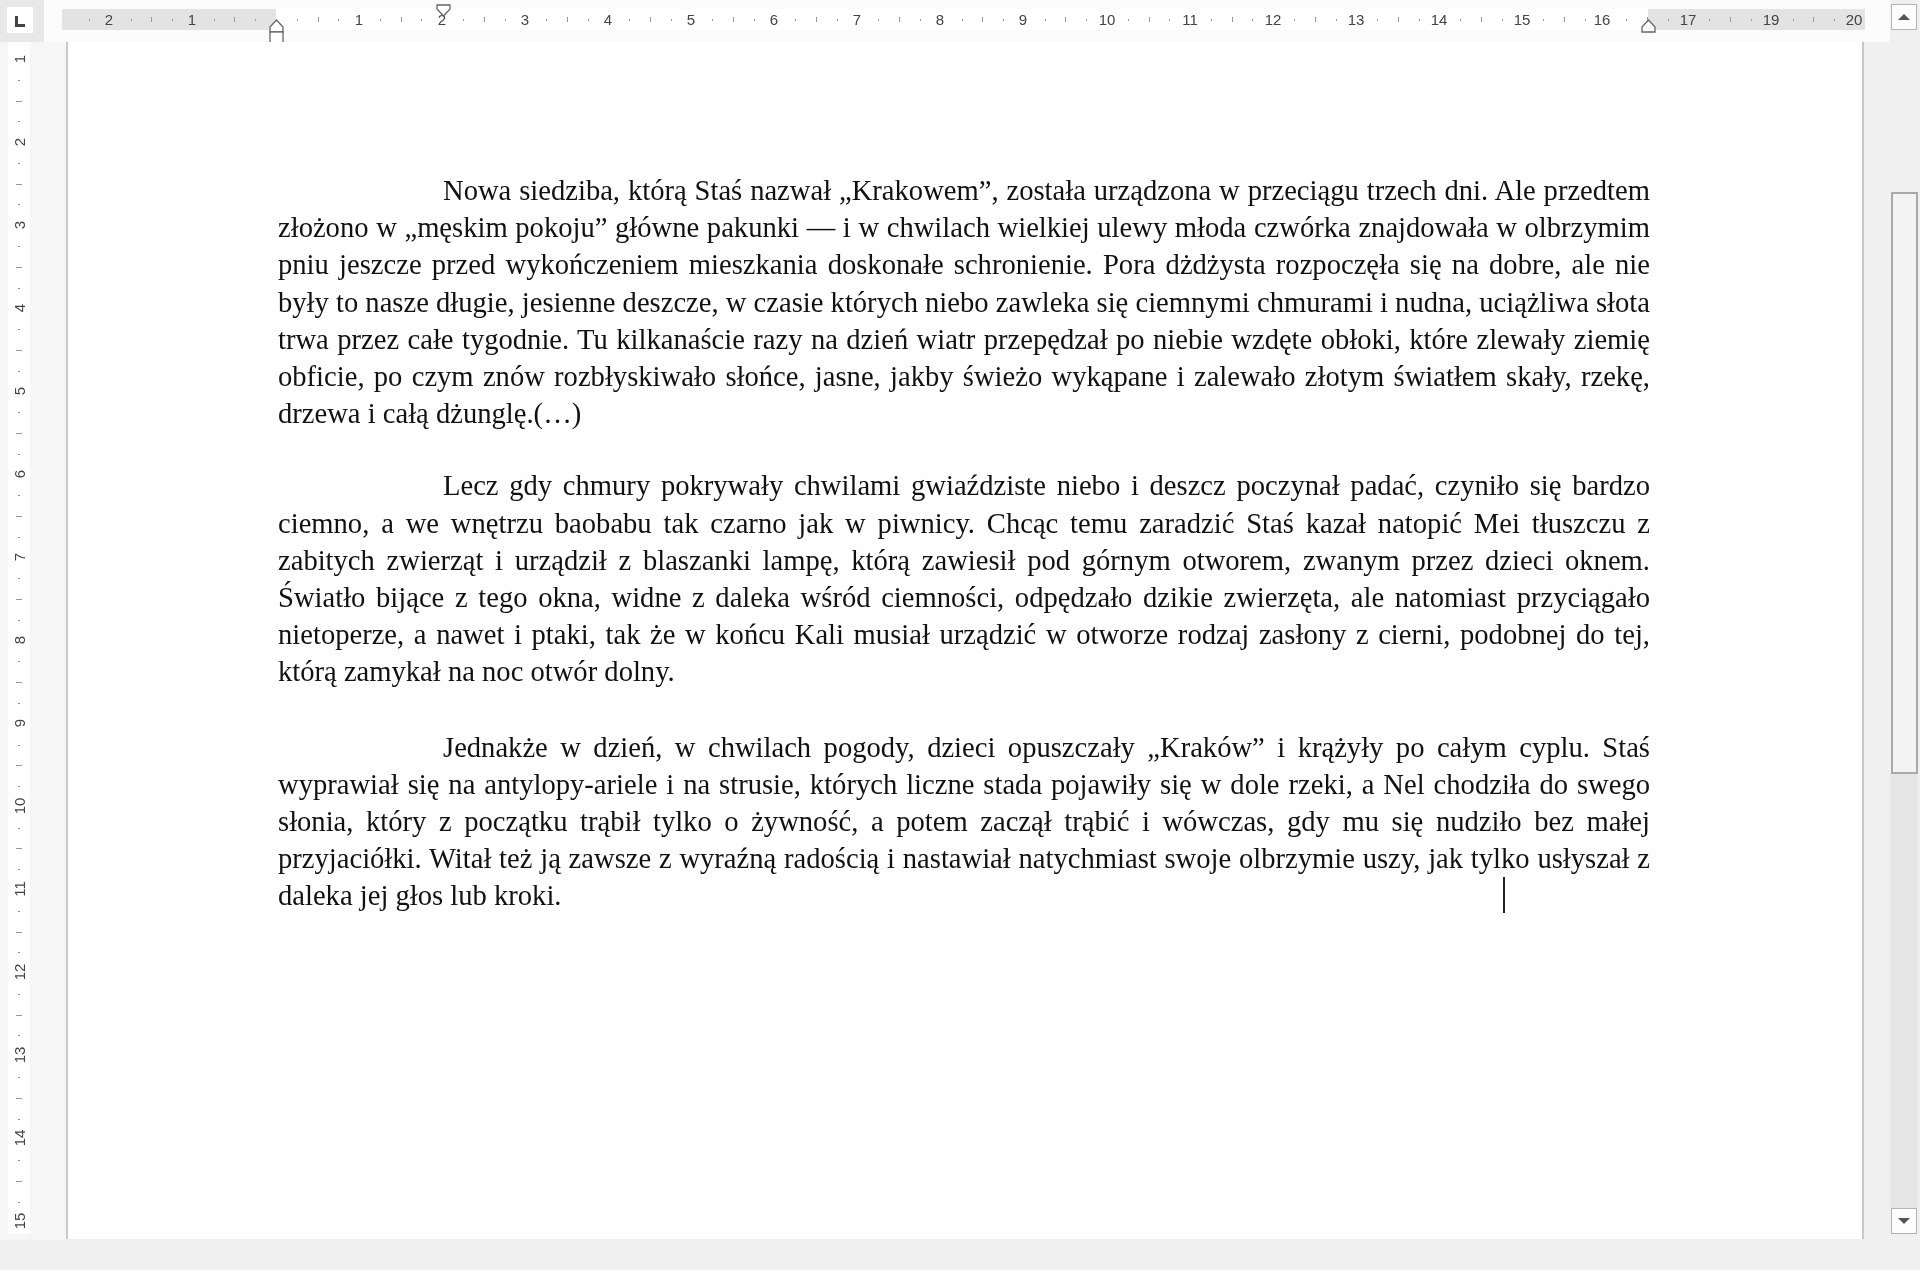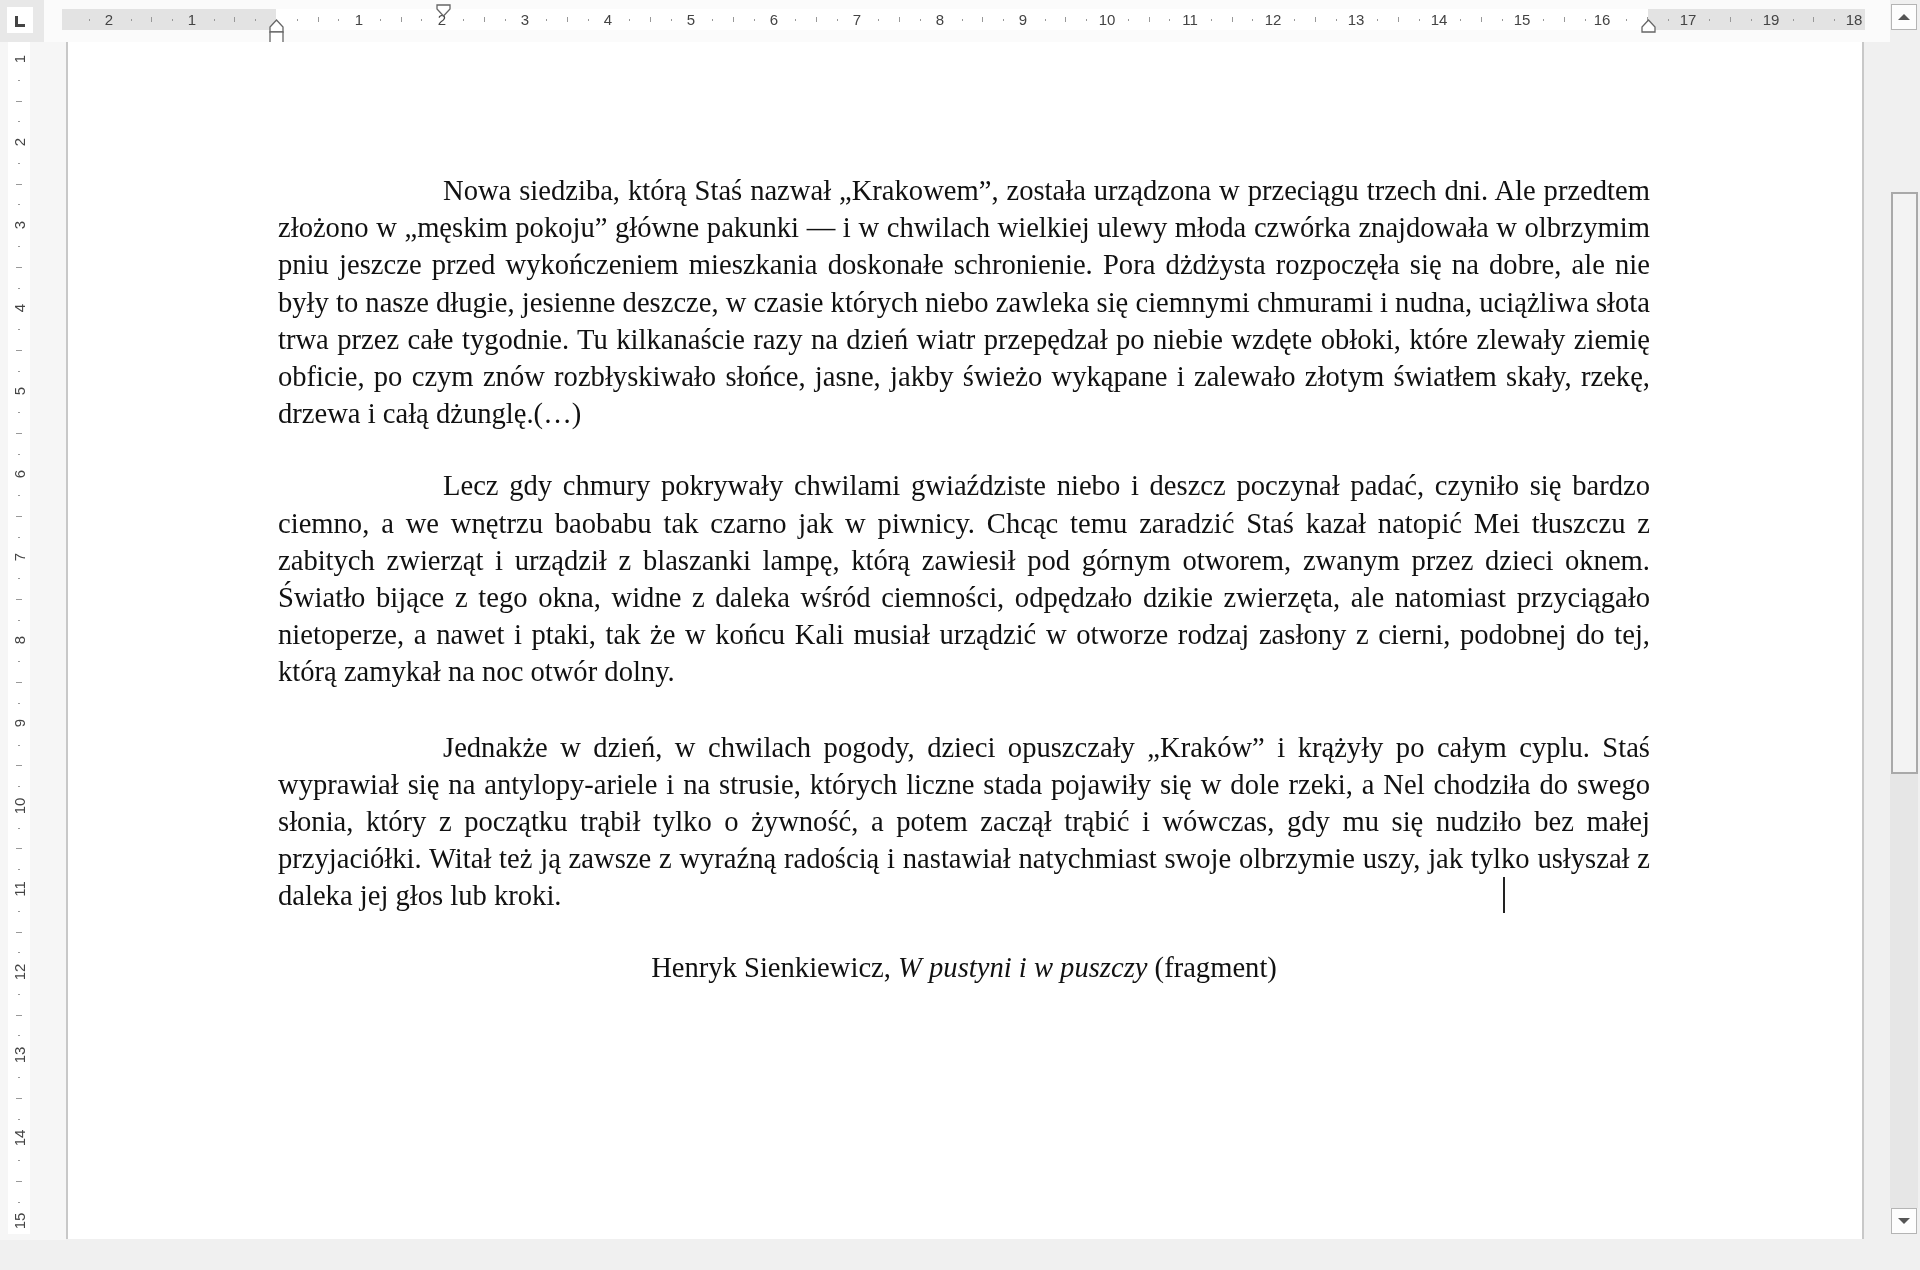--- a/index.html
+++ b/index.html
@@ -64,21 +64,21 @@
   <span class="hr-num" style="left:961px;">9</span>
   <span class="hr-num" style="left:1045px;">10</span>
   <span class="hr-num" style="left:1128px;">11</span>
   <span class="hr-num" style="left:1211px;">12</span>
   <span class="hr-num" style="left:1294px;">13</span>
   <span class="hr-num" style="left:1377px;">14</span>
   <span class="hr-num" style="left:1460px;">15</span>
   <span class="hr-num" style="left:1540px;">16</span>
   <span class="hr-num" style="left:1626px;">17</span>
   <span class="hr-num" style="left:1709px;">19</span>
-  <span class="hr-num" style="left:1792px;">18</span>
+  <span class="hr-num" style="left:1792px;">20</span>
 
   <div id="hticks">
       <div class="hr-dot" style="left: 27.025px;"></div>
       <div class="hr-dot" style="left: 68.575px;"></div>
       <div class="hr-tick" style="left: 89.35px;"></div>
       <div class="hr-dot" style="left: 110.125px;"></div>
       <div class="hr-dot" style="left: 151.675px;"></div>
       <div class="hr-tick" style="left: 172.45px;"></div>
       <div class="hr-dot" style="left: 193.225px;"></div>
       <div class="hr-dot" style="left: 234.775px;"></div>
@@ -223,21 +223,20 @@
       <div class="vr-dot" style="top: 1201.17px;"></div>
     </div>
 </div>
 
 <div class="abs" id="page"></div>
 
 <div class="abs" id="doc-body" style="top:172px;">
   <p class="para" style="margin-bottom:35px;">Nowa siedziba, którą Staś nazwał „Krakowem”, została urządzona w przeciągu trzech dni. Ale przedtem złożono w „męskim pokoju” główne pakunki — i w chwilach wielkiej ulewy młoda czwórka znajdowała w olbrzymim pniu jeszcze przed wykończeniem mieszkania doskonałe schronienie. Pora dżdżysta rozpoczęła się na dobre, ale nie były to nasze długie, jesienne deszcze, w czasie których niebo zawleka się ciemnymi chmurami i nudna, uciążliwa słota trwa przez całe tygodnie. Tu kilkanaście razy na dzień wiatr przepędzał po niebie wzdęte obłoki, które zlewały ziemię obficie, po czym znów rozbłyskiwało słońce, jasne, jakby świeżo wykąpane i zalewało złotym światłem skały, rzekę, drzewa i całą dżunglę.(…)</p>
   <p class="para" style="margin-bottom:38px;">Lecz gdy chmury pokrywały chwilami gwiaździste niebo i deszcz poczynał padać, czyniło się bardzo ciemno, a we wnętrzu baobabu tak czarno jak w piwnicy. Chcąc temu zaradzić Staś kazał natopić Mei tłuszczu z zabitych zwierząt i urządził z blaszanki lampę, którą zawiesił pod górnym otworem, zwanym przez dzieci oknem. Światło bijące z tego okna, widne z daleka wśród ciemności, odpędzało dzikie zwierzęta, ale natomiast przyciągało nietoperze, a nawet i ptaki, tak że w końcu Kali musiał urządzić w otworze rodzaj zasłony z cierni, podobnej do tej, którą zamykał na noc otwór dolny.</p>
   <p class="para" style="margin-bottom:34px;">Jednakże w dzień, w chwilach pogody, dzieci opuszczały „Kraków” i krążyły po całym cyplu. Staś wyprawiał się na antylopy-ariele i na strusie, których liczne stada pojawiły się w dole rzeki, a Nel chodziła do swego słonia, który z początku trąbił tylko o żywność, a potem zaczął trąbić i wówczas, gdy mu się nudziło bez małej przyjaciółki. Witał też ją zawsze z wyraźną radością i nastawiał natychmiast swoje olbrzymie uszy, jak tylko usłyszał z daleka jej głos lub kroki.</p>
-  <p class="attribution"><span>Henryk Sienkiewicz, </span><i>W pustyni i w puszczy</i><span> (fragment)</span></p>
 </div>
 
 <div class="abs" id="caret"></div>
 
 <div class="abs" id="vscroll"></div>
 <div class="abs" id="scroll-track-lower"></div>
 <div class="abs scroll-btn" style="left:1891px;top:4px;">
   <div class="tri-up"></div>
 </div>
 <div class="abs" id="scroll-thumb"></div>

